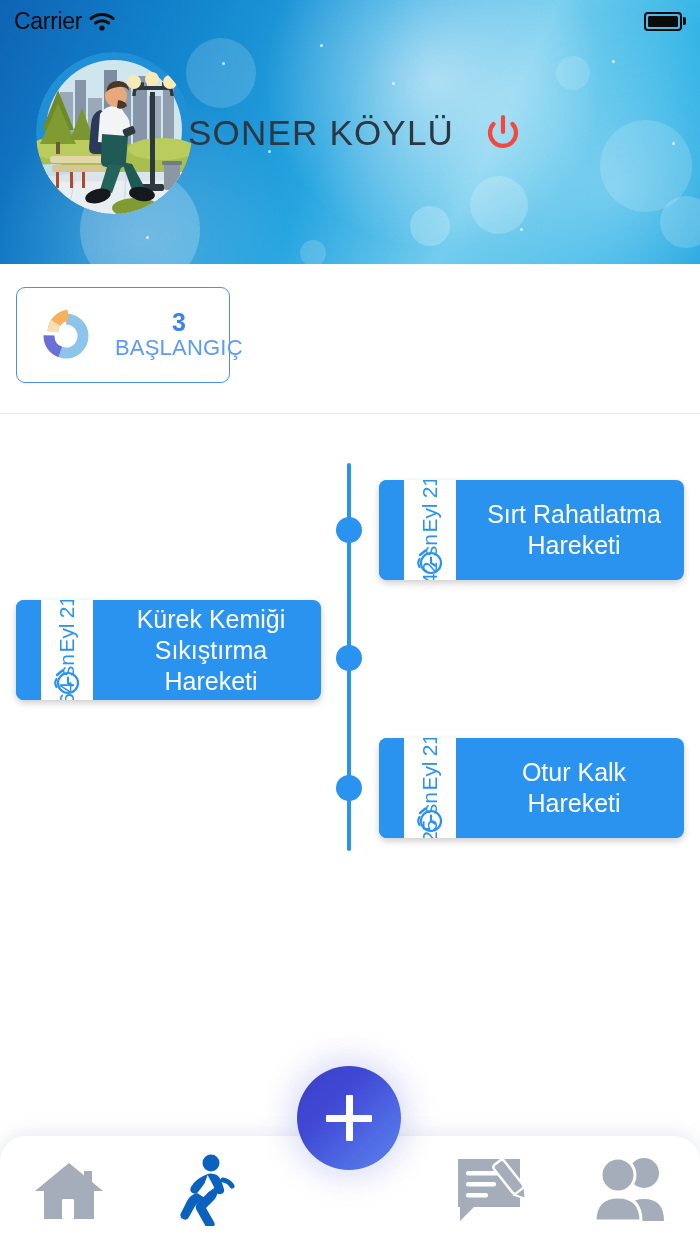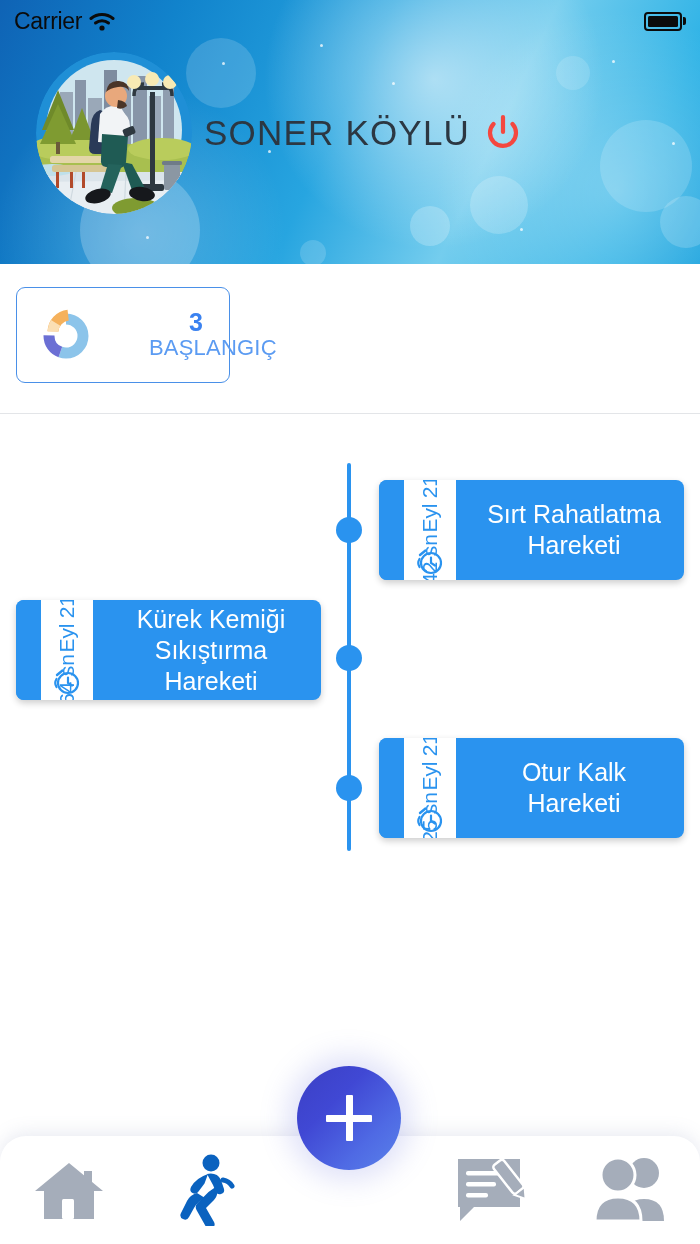--- a/index.html
+++ b/index.html
@@ -49,38 +49,38 @@
   .batt-nub { width:3px; height:8px; background:#0b0b0b; border-radius:0 2px 2px 0; margin-left:1px; }
 
   
   .avatar {
     position:absolute; left:36px; top:52px; width:156px; height:162px;
     border-radius:50%; overflow:hidden; z-index:4;
   }
   .avatar svg { display:block; width:100%; height:100%; }
 
   .header-title {
-    position:absolute; left:204px; top:113px;
+    position:absolute; left:188px; top:113px;
     font-size:35px; letter-spacing:1.2px; color:#2c3742; z-index:4;
   }
   .power-btn {
     position:absolute; left:484px; top:114px; width:38px; height:38px; z-index:5;
   }
 
   
   .stats-row { position:absolute; left:0; top:264px; width:700px; height:150px; background:#fff; }
   .stat-card {
     position:absolute; left:16px; top:23px; width:214px; height:96px;
     border:1.6px solid #4a90e8; border-radius:9px; background:#fff;
     display:flex; align-items:center; padding-left:22px; gap:18px;
   }
   .donut { position:relative; width:58px; height:58px; }
   .stat-text { display:flex; flex-direction:column; align-items:center; }
   .stat-num { font-size:25px; font-weight:bold; color:#3b82f0; line-height:1.05; }
-  .stat-label { font-size:22px; color:#5b9bf2; letter-spacing:0.2px;margin-left:34px; }
+  .stat-label { font-size:22px; color:#5b9bf2; letter-spacing:0.2px; }
   .divider { position:absolute; left:0; top:413px; width:700px; height:1px; background:#e3e5e8; }
 
   
   .timeline { position:absolute; left:0; top:414px; width:700px; height:666px; background:#fff; }
   .tl-line { position:absolute; left:347px; top:49px; width:4px; height:388px; background:#2a93ef; border-radius:2px; }
   .tl-dot { position:absolute; width:26px; height:26px; border-radius:50%; background:#2a93ef; left:336px; }
 
   .tl-card {
     position:absolute; display:flex; border-radius:8px; overflow:hidden;
     background:#2a93ef; box-shadow:0 3px 7px rgba(0,0,0,0.20);

